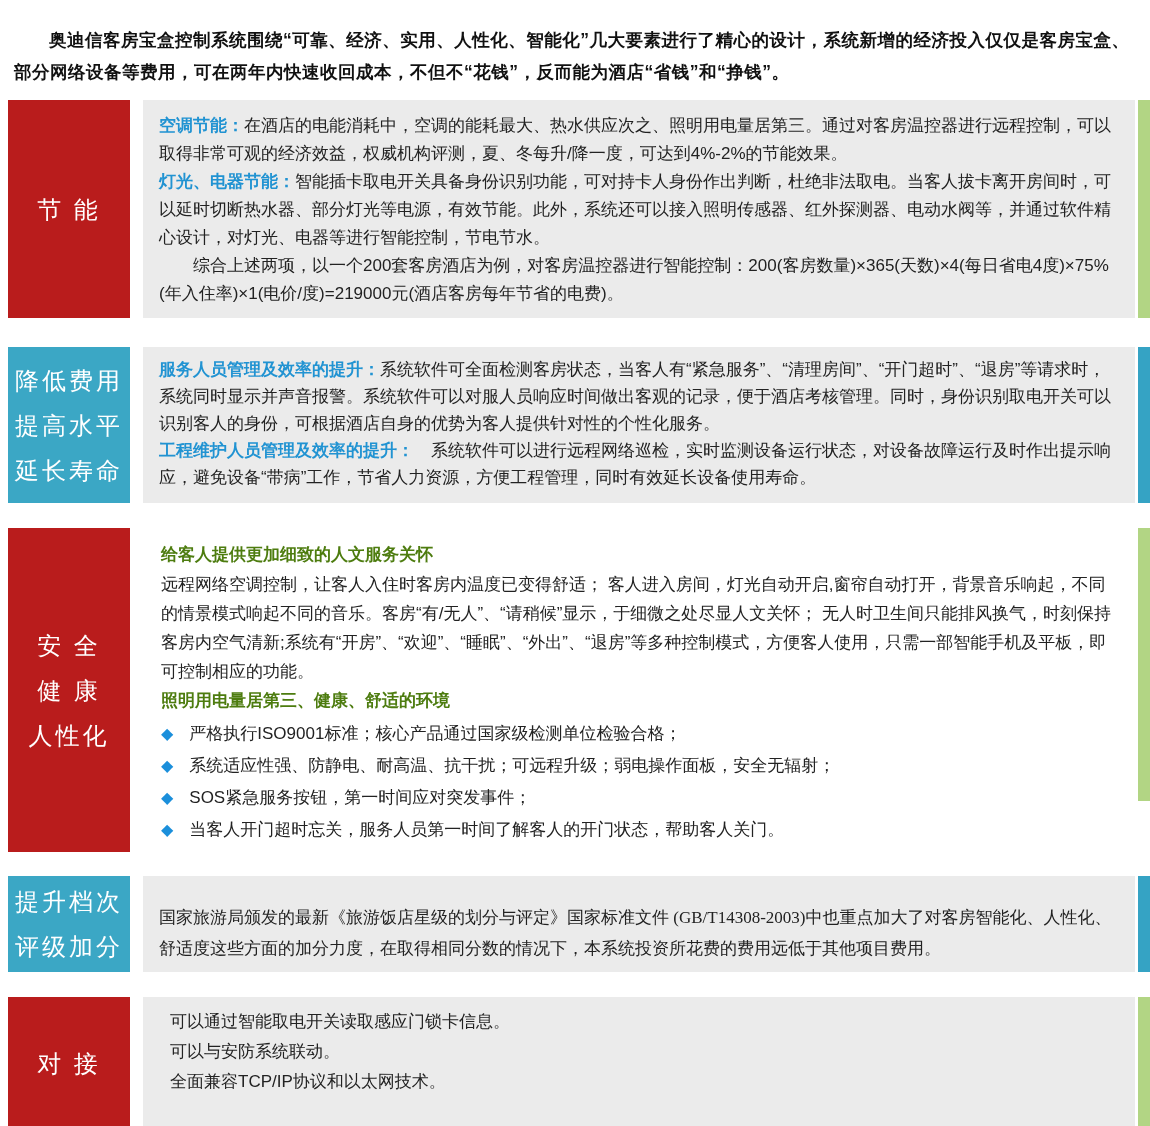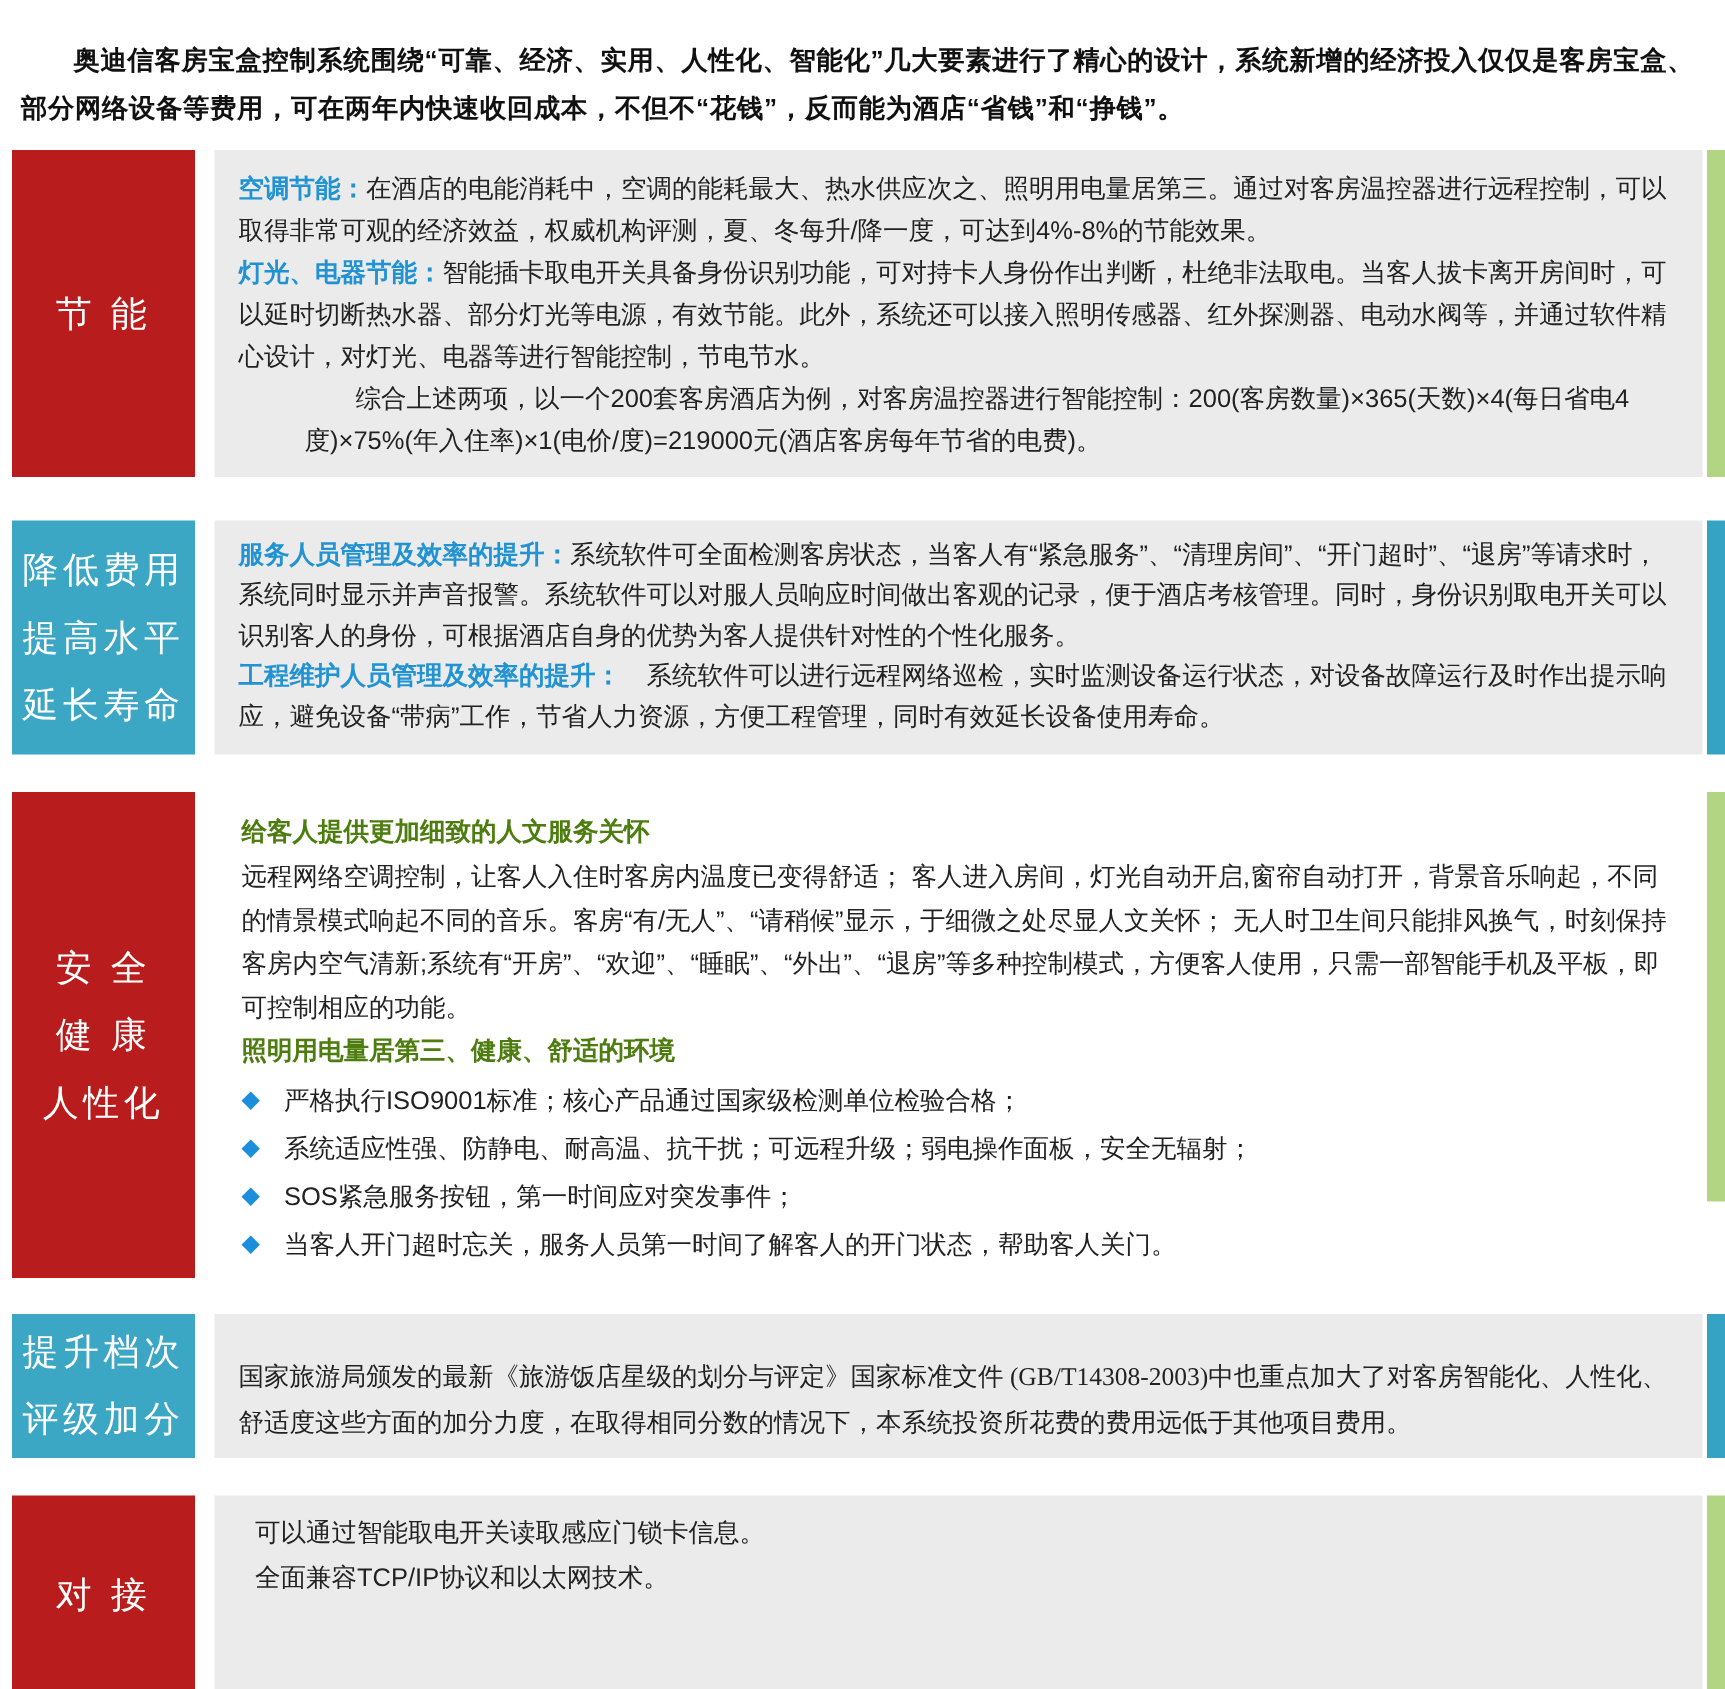--- a/index.html
+++ b/index.html
@@ -63,21 +63,21 @@
     flex: 0 0 12px;
     width: 12px;
     margin-left: 3px;
   }
   .bar.green { background: #b2d584; }
   .bar.teal  { background: #35a3c4; }
 
   .lead { color: #2193d2; font-weight: 600; text-align: center; }
   .subhead { color: #4d7c0f; font-weight: 600; font-size: 17px; line-height: 30px; }
 
-  .indent { text-indent: 2em; margin-left: 44px; }
+  .indent { text-indent: 2em; }
 
   
   .s1 { min-height: 218px; }
   .s1 .content { padding-top: 12px; }
   .s2 { min-height: 156px; }
   .s2 .content { padding-top: 9px; line-height: 27px; }
   .s3 { min-height: 320px; }
   .s3 .content { padding-top: 12px; line-height: 29px; }
   .s3 .bar { height: 273px; align-self: flex-start; }
   .s4 { min-height: 96px; }
@@ -100,21 +100,21 @@
 
 <div class="page">
 
   <p class="intro">奥迪信客房宝盒控制系统围绕“可靠、经济、实用、人性化、智能化”几大要素进行了精心的设计，系统新增的经济投入仅仅是客房宝盒、部分网络设备等费用，可在两年内快速收回成本，不但不“花钱”，反而能为酒店“省钱”和“挣钱”。</p>
 
   <section class="row s1">
     <div class="label green">
       <div>节 能</div>
     </div>
     <div class="content gray">
-      <p><span class="lead">空调节能：</span><span>在酒店的电能消耗中，空调的能耗最大、热水供应次之、照明用电量居第三。通过对客房温控器进行远程控制，可以取得非常可观的经济效益，权威机构评测，夏、冬每升/降一度，可达到4%-8%的节能效果。</span></p>
+      <p><span class="lead">空调节能：</span><span>在酒店的电能消耗中，空调的能耗最大、热水供应次之、照明用电量居第三。通过对客房温控器进行远程控制，可以取得非常可观的经济效益，权威机构评测，夏、冬每升/降一度，可达到4%-2%的节能效果。</span></p>
       <p><span class="lead">灯光、电器节能：</span><span>智能插卡取电开关具备身份识别功能，可对持卡人身份作出判断，杜绝非法取电。当客人拔卡离开房间时，可以延时切断热水器、部分灯光等电源，有效节能。此外，系统还可以接入照明传感器、红外探测器、电动水阀等，并通过软件精心设计，对灯光、电器等进行智能控制，节电节水。</span></p>
       <p class="indent"><span>综合上述两项，以一个200套客房酒店为例，对客房温控器进行智能控制：200(客房数量)×365(天数)×4(每日省电4度)×75%(年入住率)×1(电价/度)=219000元(酒店客房每年节省的电费)。</span></p>
     </div>
     <div class="bar green"></div>
   </section>
 
   <div class="gap29"></div>
 
   <section class="row s2">
     <div class="label teal">
@@ -175,18 +175,19 @@
   </section>
 
   <div class="gap25"></div>
 
   <section class="row s5">
     <div class="label green">
       <div>对 接</div>
     </div>
     <div class="content gray">
       <p>可以通过智能取电开关读取感应门锁卡信息。</p>
+      <p>可以与安防系统联动。</p>
       <p>全面兼容TCP/IP协议和以太网技术。</p>
     </div>
     <div class="bar green"></div>
   </section>
 
 </div>
 
 </body></html>

